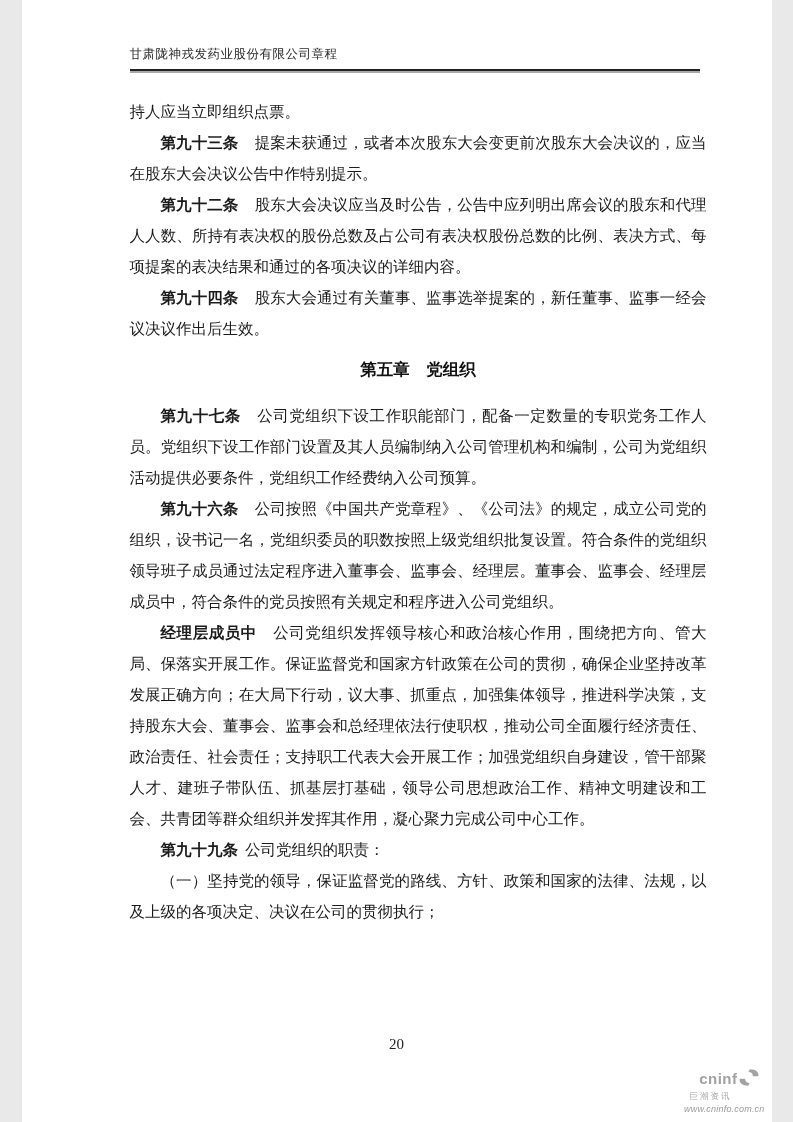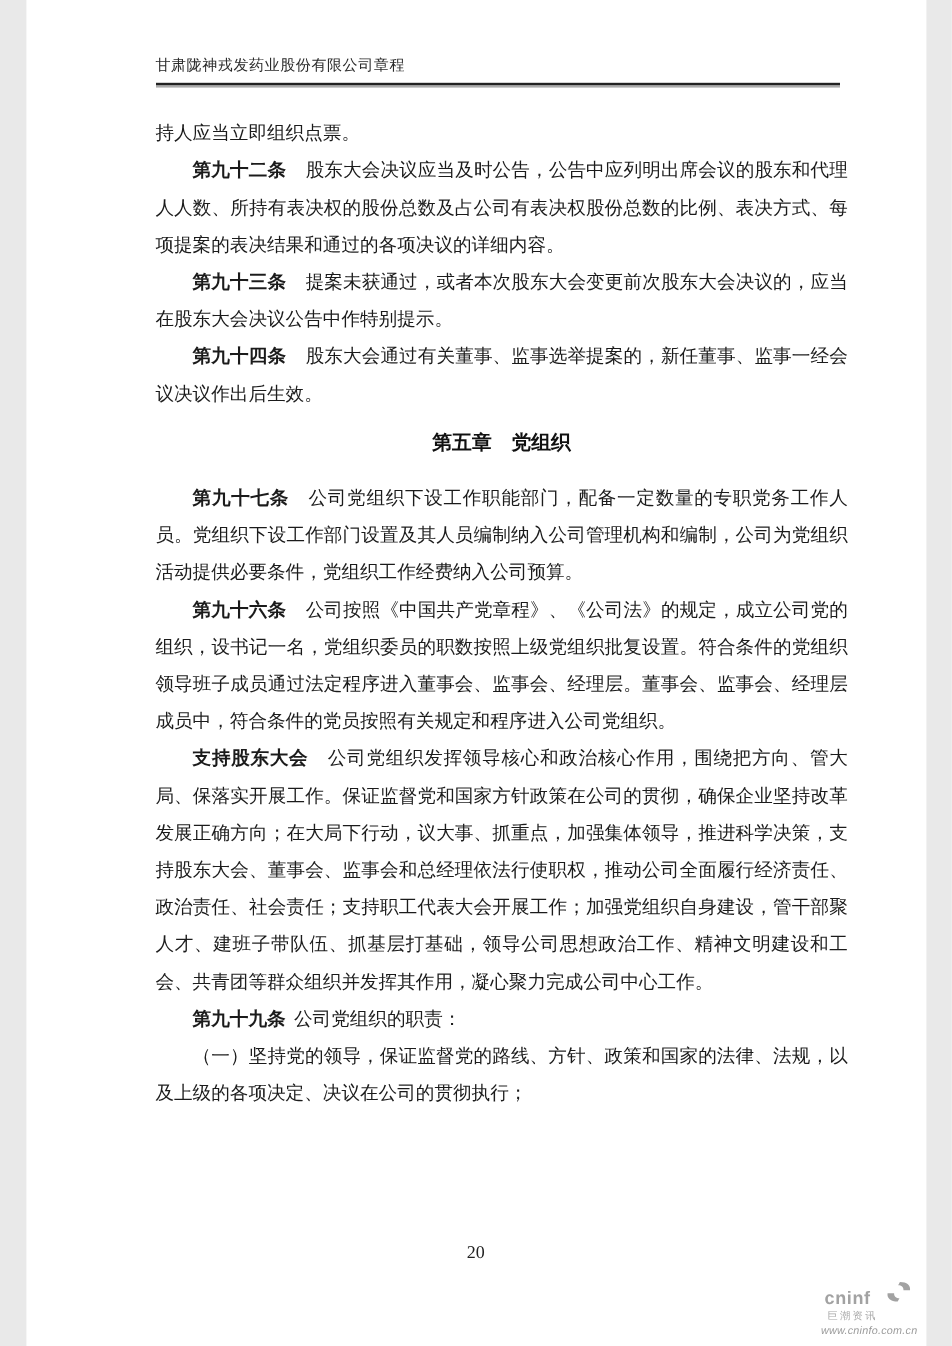--- a/index.html
+++ b/index.html
@@ -64,23 +64,22 @@
     font-size:15px;color:#222;
   }
   .cninfo{
     position:absolute;right:7px;bottom:8px;
     width:86px;
     color:#a2a2a2;
     font-family:"Liberation Sans","DejaVu Sans",sans-serif;
     line-height:1.15;
   }
   .cninfo-brandrow{
-    display:flex;align-items:flex-end;justify-content:flex-end;
+    display:flex;align-items:flex-start;justify-content:flex-end;
     padding-right:6px;
-    gap:12px;
   }
   .cninfo-brand{
     font-size:15px;font-weight:700;letter-spacing:0.5px;color:#a2a2a2;
   }
   .cninfo-swirl{display:inline-block;margin-left:1px;transform:translateY(-1px);}
   .cninfo-cn{
     text-align:center;
     padding-right:22px;
     font-size:8.5px;letter-spacing:2px;color:#a8a8a8;
     margin-top:1px;
@@ -99,34 +98,34 @@
 
   <div class="hdr">
     <div class="hdr-title">甘肃陇神戎发药业股份有限公司章程</div>
     <div class="hdr-rule"></div>
   </div>
 
   <div class="content">
 
     <p class="para noindent"><span class="lbl"></span><span>持人应当立即组织点票。</span></p>
 
+    <p class="para"><span class="lbl">第九十三条</span><span>提案未获通过，或者本次股东大会变更前次股东大会决议的，应当在股东大会决议公告中作特别提示。</span></p>
+
     <p class="para"><span class="lbl">第九十二条</span><span>股东大会决议应当及时公告，公告中应列明出席会议的股东和代理人人数、所持有表决权的股份总数及占公司有表决权股份总数的比例、表决方式、每项提案的表决结果和通过的各项决议的详细内容。</span></p>
-
-    <p class="para"><span class="lbl">第九十三条</span><span>提案未获通过，或者本次股东大会变更前次股东大会决议的，应当在股东大会决议公告中作特别提示。</span></p>
 
     <p class="para"><span class="lbl">第九十四条</span><span>股东大会通过有关董事、监事选举提案的，新任董事、监事一经会议决议作出后生效。</span></p>
 
 
     <h2 class="chapter">第五章　党组织</h2>
 
     <p class="para"><span class="lbl">第九十七条</span><span>公司党组织下设工作职能部门，配备一定数量的专职党务工作人员。党组织下设工作部门设置及其人员编制纳入公司管理机构和编制，公司为党组织活动提供必要条件，党组织工作经费纳入公司预算。</span></p>
 
     <p class="para"><span class="lbl">第九十六条</span><span>公司按照《中国共产党章程》、《公司法》的规定，成立公司党的组织，设书记一名，党组织委员的职数按照上级党组织批复设置。符合条件的党组织领导班子成员通过法定程序进入董事会、监事会、经理层。董事会、监事会、经理层成员中，符合条件的党员按照有关规定和程序进入公司党组织。</span></p>
 
-    <p class="para"><span class="lbl">支持股东大会</span><span>公司党组织发挥领导核心和政治核心作用，围绕把方向、管大局、保落实开展工作。保证监督党和国家方针政策在公司的贯彻，确保企业坚持改革发展正确方向；在大局下行动，议大事、抓重点，加强集体领导，推进科学决策，支持股东大会、董事会、监事会和总经理依法行使职权，推动公司全面履行经济责任、政治责任、社会责任；支持职工代表大会开展工作；加强党组织自身建设，管干部聚人才、建班子带队伍、抓基层打基础，领导公司思想政治工作、精神文明建设和工会、共青团等群众组织并发挥其作用，凝心聚力完成公司中心工作。</span></p>
+    <p class="para"><span class="lbl">经理层成员中</span><span>公司党组织发挥领导核心和政治核心作用，围绕把方向、管大局、保落实开展工作。保证监督党和国家方针政策在公司的贯彻，确保企业坚持改革发展正确方向；在大局下行动，议大事、抓重点，加强集体领导，推进科学决策，支持股东大会、董事会、监事会和总经理依法行使职权，推动公司全面履行经济责任、政治责任、社会责任；支持职工代表大会开展工作；加强党组织自身建设，管干部聚人才、建班子带队伍、抓基层打基础，领导公司思想政治工作、精神文明建设和工会、共青团等群众组织并发挥其作用，凝心聚力完成公司中心工作。</span></p>
 
     <p class="para"><span class="lbl tight">第九十九条</span><span>公司党组织的职责：</span></p>
 
     <p class="para"><span class="lbl"></span><span>（一）坚持党的领导，保证监督党的路线、方针、政策和国家的法律、法规，以及上级的各项决定、决议在公司的贯彻执行；</span></p>
 
   </div>
 
   <div class="pagenum">20</div>
 
   <div class="cninfo">

